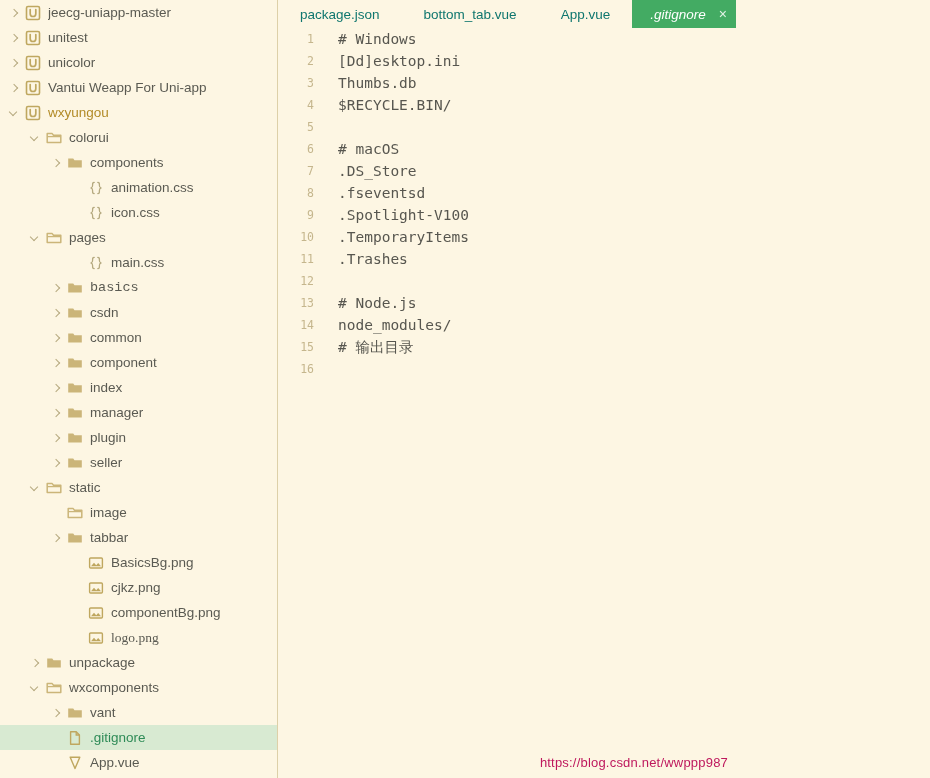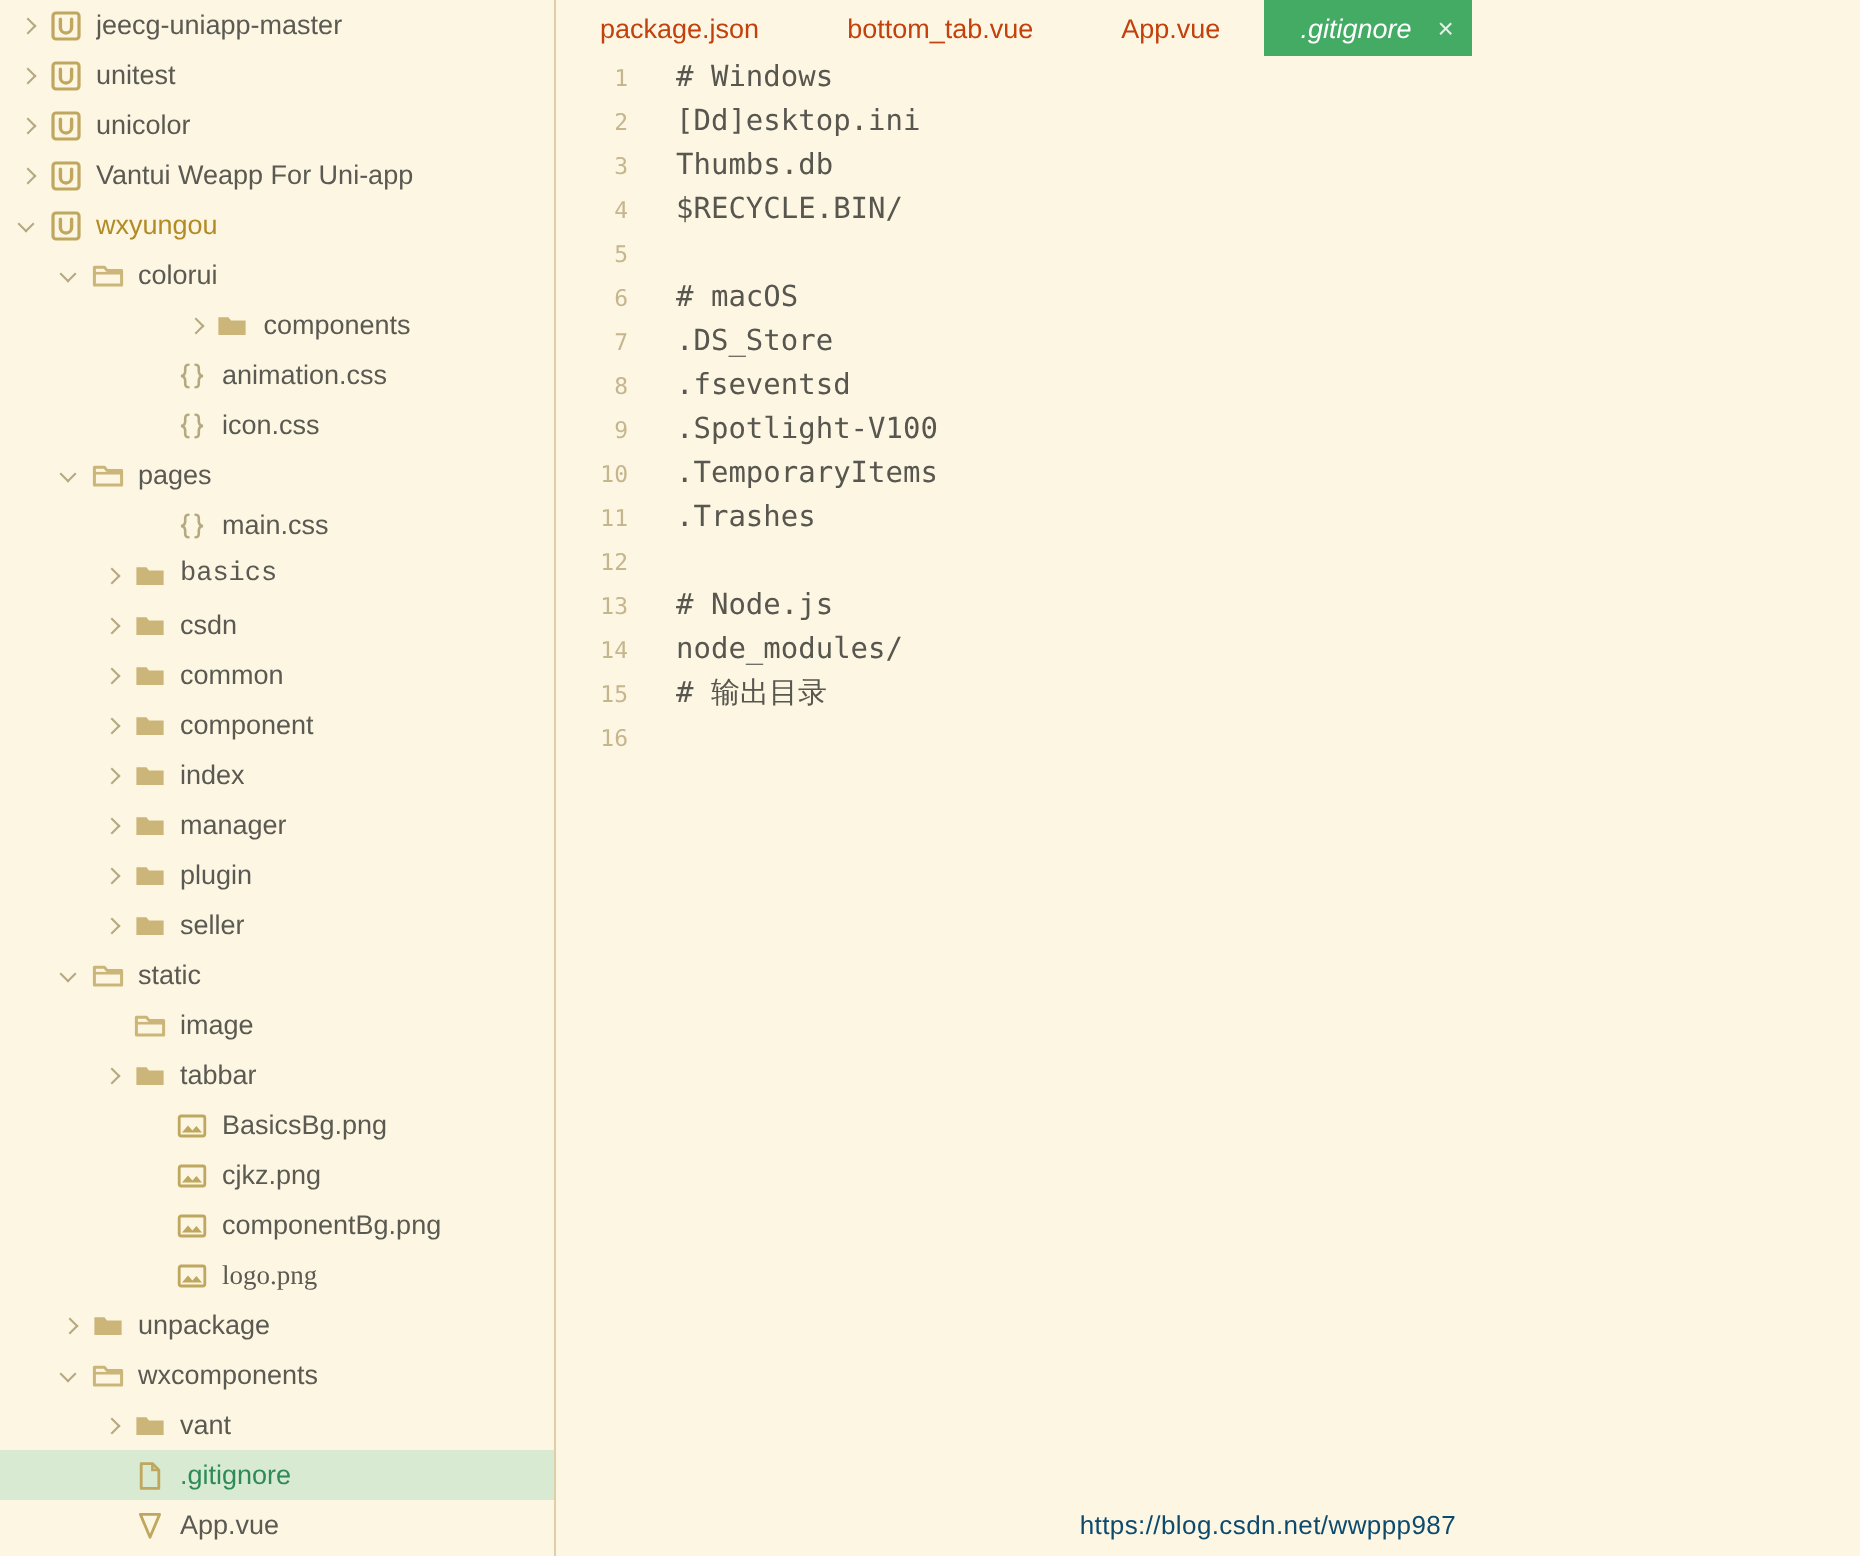--- a/index.html
+++ b/index.html
@@ -65,21 +65,21 @@
   }
   #tabbar{
     height:28px;display:flex;align-items:stretch;
     white-space:nowrap;overflow:hidden;
     background:#fdf6e3;
   }
   .tab{
     display:flex;align-items:center;
     padding:0 22px;
     font-size:13.5px;
-    color:#c2410c;
+    color:#0f766e;
     cursor:default;
     flex:0 0 auto;
   }
   .tab.active{
     background:#43ab63;
     color:#ffffff;
     font-style:italic;
     padding:0 14px 0 18px;
   }
   .tab .tabclose{
@@ -113,21 +113,21 @@
   .ltext{
     padding-left:24px;
     color:#57564f;
     white-space:pre;
   }
 
   
   #watermark{
     position:absolute;right:8px;bottom:8px;
     font-size:13px;
-    color:#0c4a6e;
+    color:#be185d;
     font-family:"Liberation Sans","DejaVu Sans",sans-serif;
     letter-spacing:.2px;
     user-select:none;
     pointer-events:none;
   }
 </style>
 </head>
 <body>
 
 <div id="app">
@@ -187,21 +187,21 @@
         <div class="trow" style="padding-left: 29px;">
           <span class="chev has open"></span>
           <span class="tico">
             <svg width="16" height="16" viewBox="0 0 16 16">
               <path d="M1.2 3.6h5l1.3 1.6h7.3v7.3H1.2z" fill="none" stroke="#cbb579" stroke-width="1.5" stroke-linejoin="round"></path>
               <path d="M1.3 6.6h13.4" stroke="#cbb579" stroke-width="1.3"></path>
             </svg>
           </span>
           <span class="tlabel">colorui</span>
         </div>
-        <div class="trow" style="padding-left: 20px; justify-content: center;">
+        <div class="trow" style="padding-left: 50px;">
           <span class="chev has"></span>
           <span class="tico">
             <svg width="16" height="16" viewBox="0 0 16 16">
               <path d="M1.2 3.6h5l1.3 1.6h7.3v7.3H1.2z" fill="#cbb579"></path>
             </svg>
           </span>
           <span class="tlabel">components</span>
         </div>
         <div class="trow" style="padding-left: 71px;">
           <span class="chev"></span>

